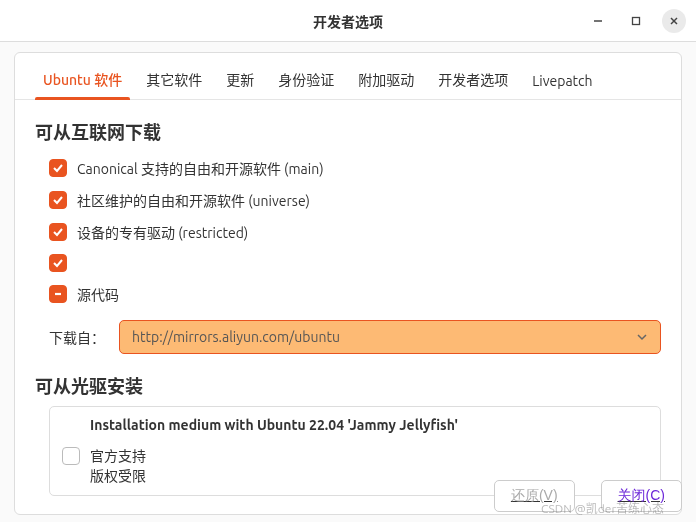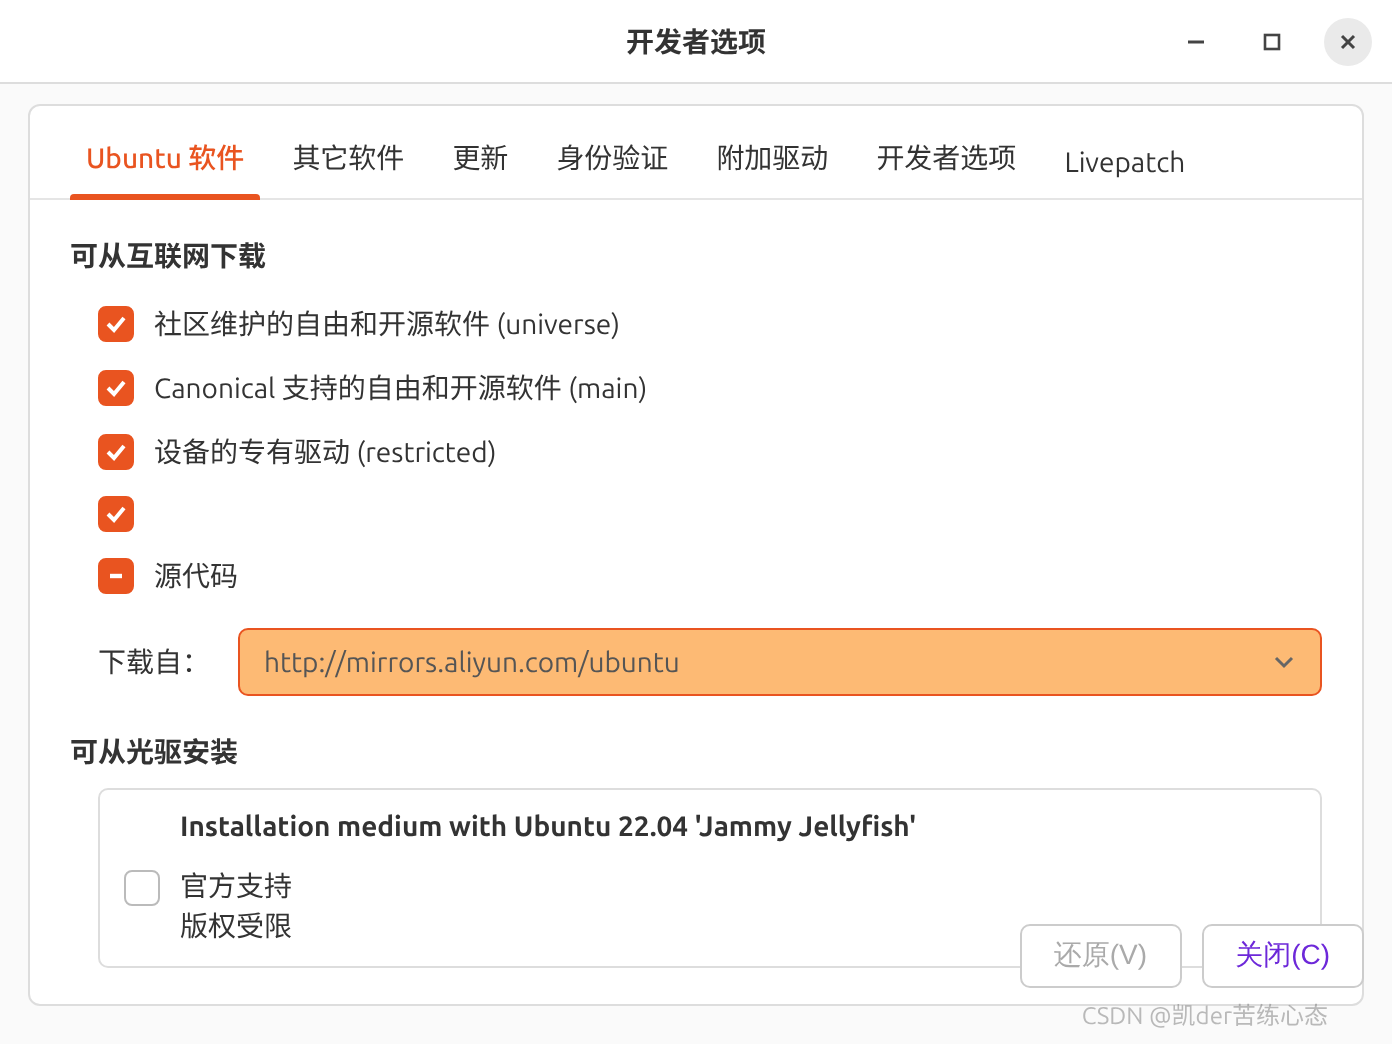--- a/index.html
+++ b/index.html
@@ -81,21 +81,21 @@
     }
     .tab-underline {
       border-bottom: 1px solid #e5e5e5;
       margin: 0 0 0 0;
     }
     .panel {
       padding: 14px 20px 18px 20px;
     }
     .section-title {
       font-weight: 600;
-      font-size: 14px;
+      font-size: 18px;
       margin-bottom: 8px;
       margin-top: 4px;
     }
     .checkbox-row {
       display: flex;
       align-items: center;
       gap: 10px;
       padding: 6px 0 6px 14px;
     }
     .checkbox {
@@ -150,23 +150,24 @@
     .install-sub {
       display: flex;
       align-items: flex-start;
       gap: 10px;
       margin-top: 12px;
     }
     .install-sub .checkbox { margin-top: 2px; }
     .footer {
       position: absolute;
       right: 14px;
-      bottom: 28px;
-      display: flex;
-      gap: 10px;
+      bottom: 10px;
+      display: flex;
+      gap: 26px;
+      text-decoration: underline;
     }
     .btn {
       border: 1px solid #ccc;
       background: #fff;
       padding: 6px 16px;
       border-radius: 5px;
       cursor: pointer;
       font-size: 14px;
       color: #6d28d9;
     }
@@ -222,30 +223,30 @@
     <div class="panel">
 
       <div class="section-title">可从互联网下载</div>
 
       <div class="checkbox-row">
         <div class="checkbox checked">
           <svg viewBox="0 0 12 12">
               <polyline points="2,6 5,9 10,3" fill="none" stroke="#fff" stroke-width="2"></polyline>
             </svg>
         </div>
+        <span>Canonical 支持的自由和开源软件 (main)</span>
+      </div>
+
+      <div class="checkbox-row">
+        <div class="checkbox checked">
+          <svg viewBox="0 0 12 12">
+              <polyline points="2,6 5,9 10,3" fill="none" stroke="#fff" stroke-width="2"></polyline>
+            </svg>
+        </div>
         <span>社区维护的自由和开源软件 (universe)</span>
-      </div>
-
-      <div class="checkbox-row">
-        <div class="checkbox checked">
-          <svg viewBox="0 0 12 12">
-              <polyline points="2,6 5,9 10,3" fill="none" stroke="#fff" stroke-width="2"></polyline>
-            </svg>
-        </div>
-        <span>Canonical 支持的自由和开源软件 (main)</span>
       </div>
 
       <div class="checkbox-row">
         <div class="checkbox checked">
           <svg viewBox="0 0 12 12">
               <polyline points="2,6 5,9 10,3" fill="none" stroke="#fff" stroke-width="2"></polyline>
             </svg>
         </div>
         <span>设备的专有驱动 (restricted)</span>
       </div>

